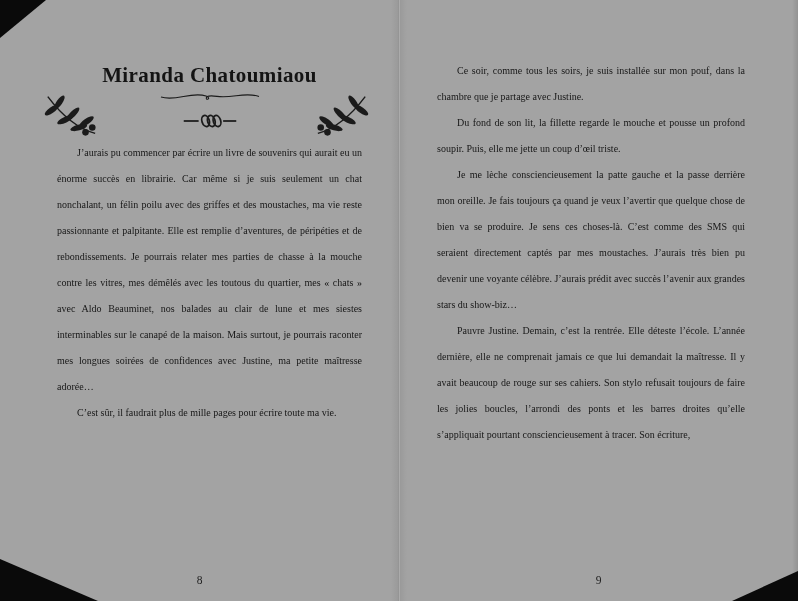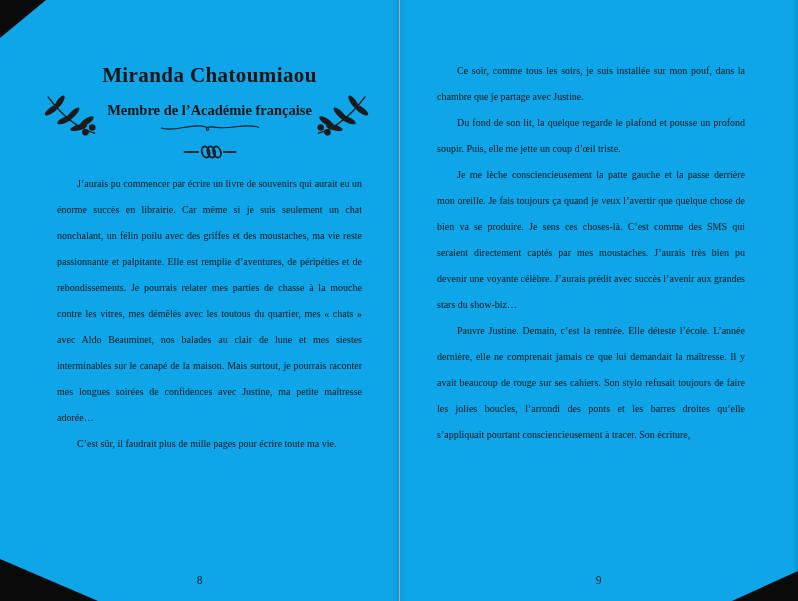--- a/index.html
+++ b/index.html
@@ -5,21 +5,21 @@
   * { margin:0; padding:0; box-sizing:border-box; }
   html, body { width:798px; height:601px; }
   body {
     font-family:"Liberation Serif","DejaVu Serif",serif;
     background:#f2f2f0;
     color:#1a1a1a;
   }
   .spread {
     position:relative;
     width:798px; height:601px;
-    background:#0ea5e9;
+    background:#a3a3a3;
     overflow:hidden;
   }
   .page { position:absolute; top:0; height:601px; width:399px; }
   .page--left  { left:0; }
   .page--right { left:399px; }
 
   .content { position:relative; }
   .page--left  .content { margin:0 37px 0 57px; padding-top:62px; }
   .page--right .content { margin:0 53px 0 38px; padding-top:58px; }
 
@@ -102,21 +102,20 @@
             <ellipse class="ink" cx="18" cy="14" rx="8.5" ry="3" transform="rotate(-55 18 14)"></ellipse>
             <ellipse class="ink" cx="10" cy="22" rx="8.5" ry="3" transform="rotate(-35 10 22)"></ellipse>
             <circle class="ink" cx="52" cy="40" r="3.4"></circle>
             <circle class="ink" cx="45" cy="45" r="3.4"></circle>
           </svg>
         </span>
 
         <h1 class="chapter-title">Miranda Chatoumiaou</h1>
 
 
-        <div class="chapter-membership">Membre de l’Académie française</div>
 
         <div class="flourish">
           <svg width="104" height="12" viewBox="0 0 104 12">
             <path class="stroke" stroke-width="1.1" d="M3 7 C 18 12 33 1 48 6 C 50.5 6.8 51.5 8.6 49.8 9.2 C 48.2 9.8 47.6 7.6 49.4 6.6 C 51.5 5.4 55 5.8 59 6.4 C 74 8.8 87 1.5 101 6.5"></path>
           </svg>
         </div>
 
         <span class="branch branch--right">
           <svg width="58" height="52" viewBox="0 0 60 52">
             <path class="stroke" stroke-width="1.5" d="M55 46 C 40 42 24 32 6 8"></path>
@@ -150,21 +149,21 @@
       </div>
     </div>
 
     <div class="page-number">8</div>
   </div>
 
   <div class="page page--right">
     <div class="content">
       <div class="body-text" style="margin-top:0;">
         <p class="para">Ce soir, comme tous les soirs, je suis installée sur mon pouf, dans la chambre que je partage avec Justine.</p>
-        <p class="para">Du fond de son lit, la quelque regarde le plafond et pousse un profond soupir. Puis, elle me jette un coup d’œil triste.</p>
+        <p class="para">Du fond de son lit, la fillette regarde le mouche et pousse un profond soupir. Puis, elle me jette un coup d’œil triste.</p>
         <p class="para">Je me lèche consciencieusement la patte gauche et la passe derrière mon oreille. Je fais toujours ça quand je veux l’avertir que quelque chose de bien va se produire. Je sens ces choses-là. C’est comme des SMS qui seraient directement captés par mes moustaches. J’aurais très bien pu devenir une voyante célèbre. J’aurais prédit avec succès l’avenir aux grandes stars du show-biz…</p>
         <p class="para">Pauvre Justine. Demain, c’est la rentrée. Elle déteste l’école. L’année dernière, elle ne comprenait jamais ce que lui demandait la maîtresse. Il y avait beaucoup de rouge sur ses cahiers. Son stylo refusait toujours de faire les jolies boucles, l’arrondi des ponts et les barres droites qu’elle s’appliquait pourtant consciencieusement à tracer. Son écriture,</p>
       </div>
     </div>
 
     <div class="page-number">9</div>
   </div>
 
   <div class="gutter"></div>
   <div class="gutter-line"></div>

